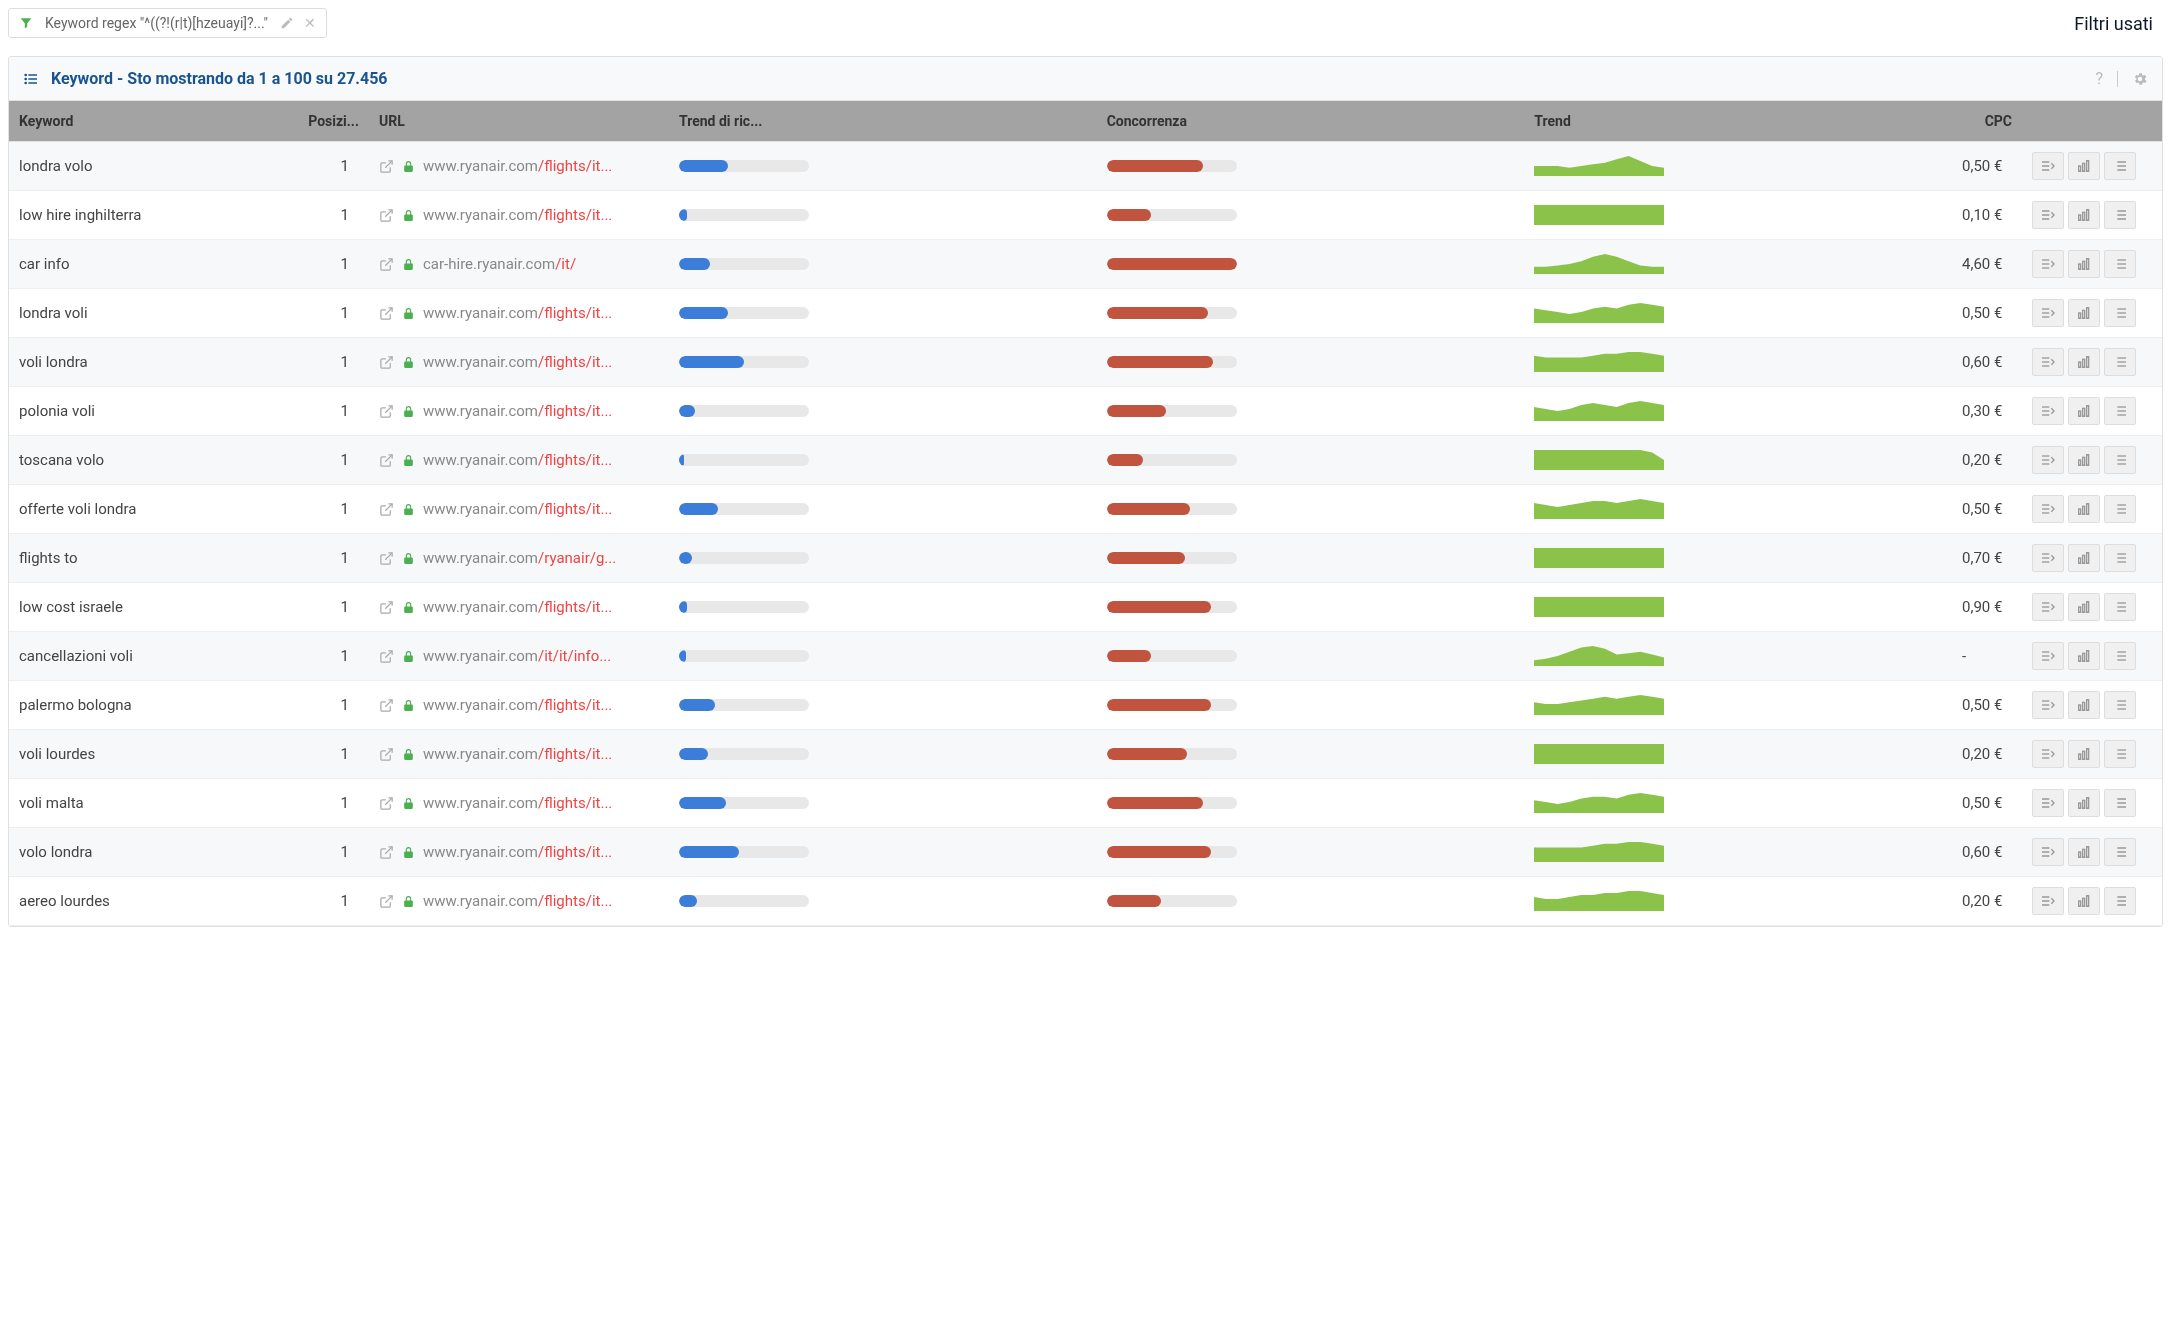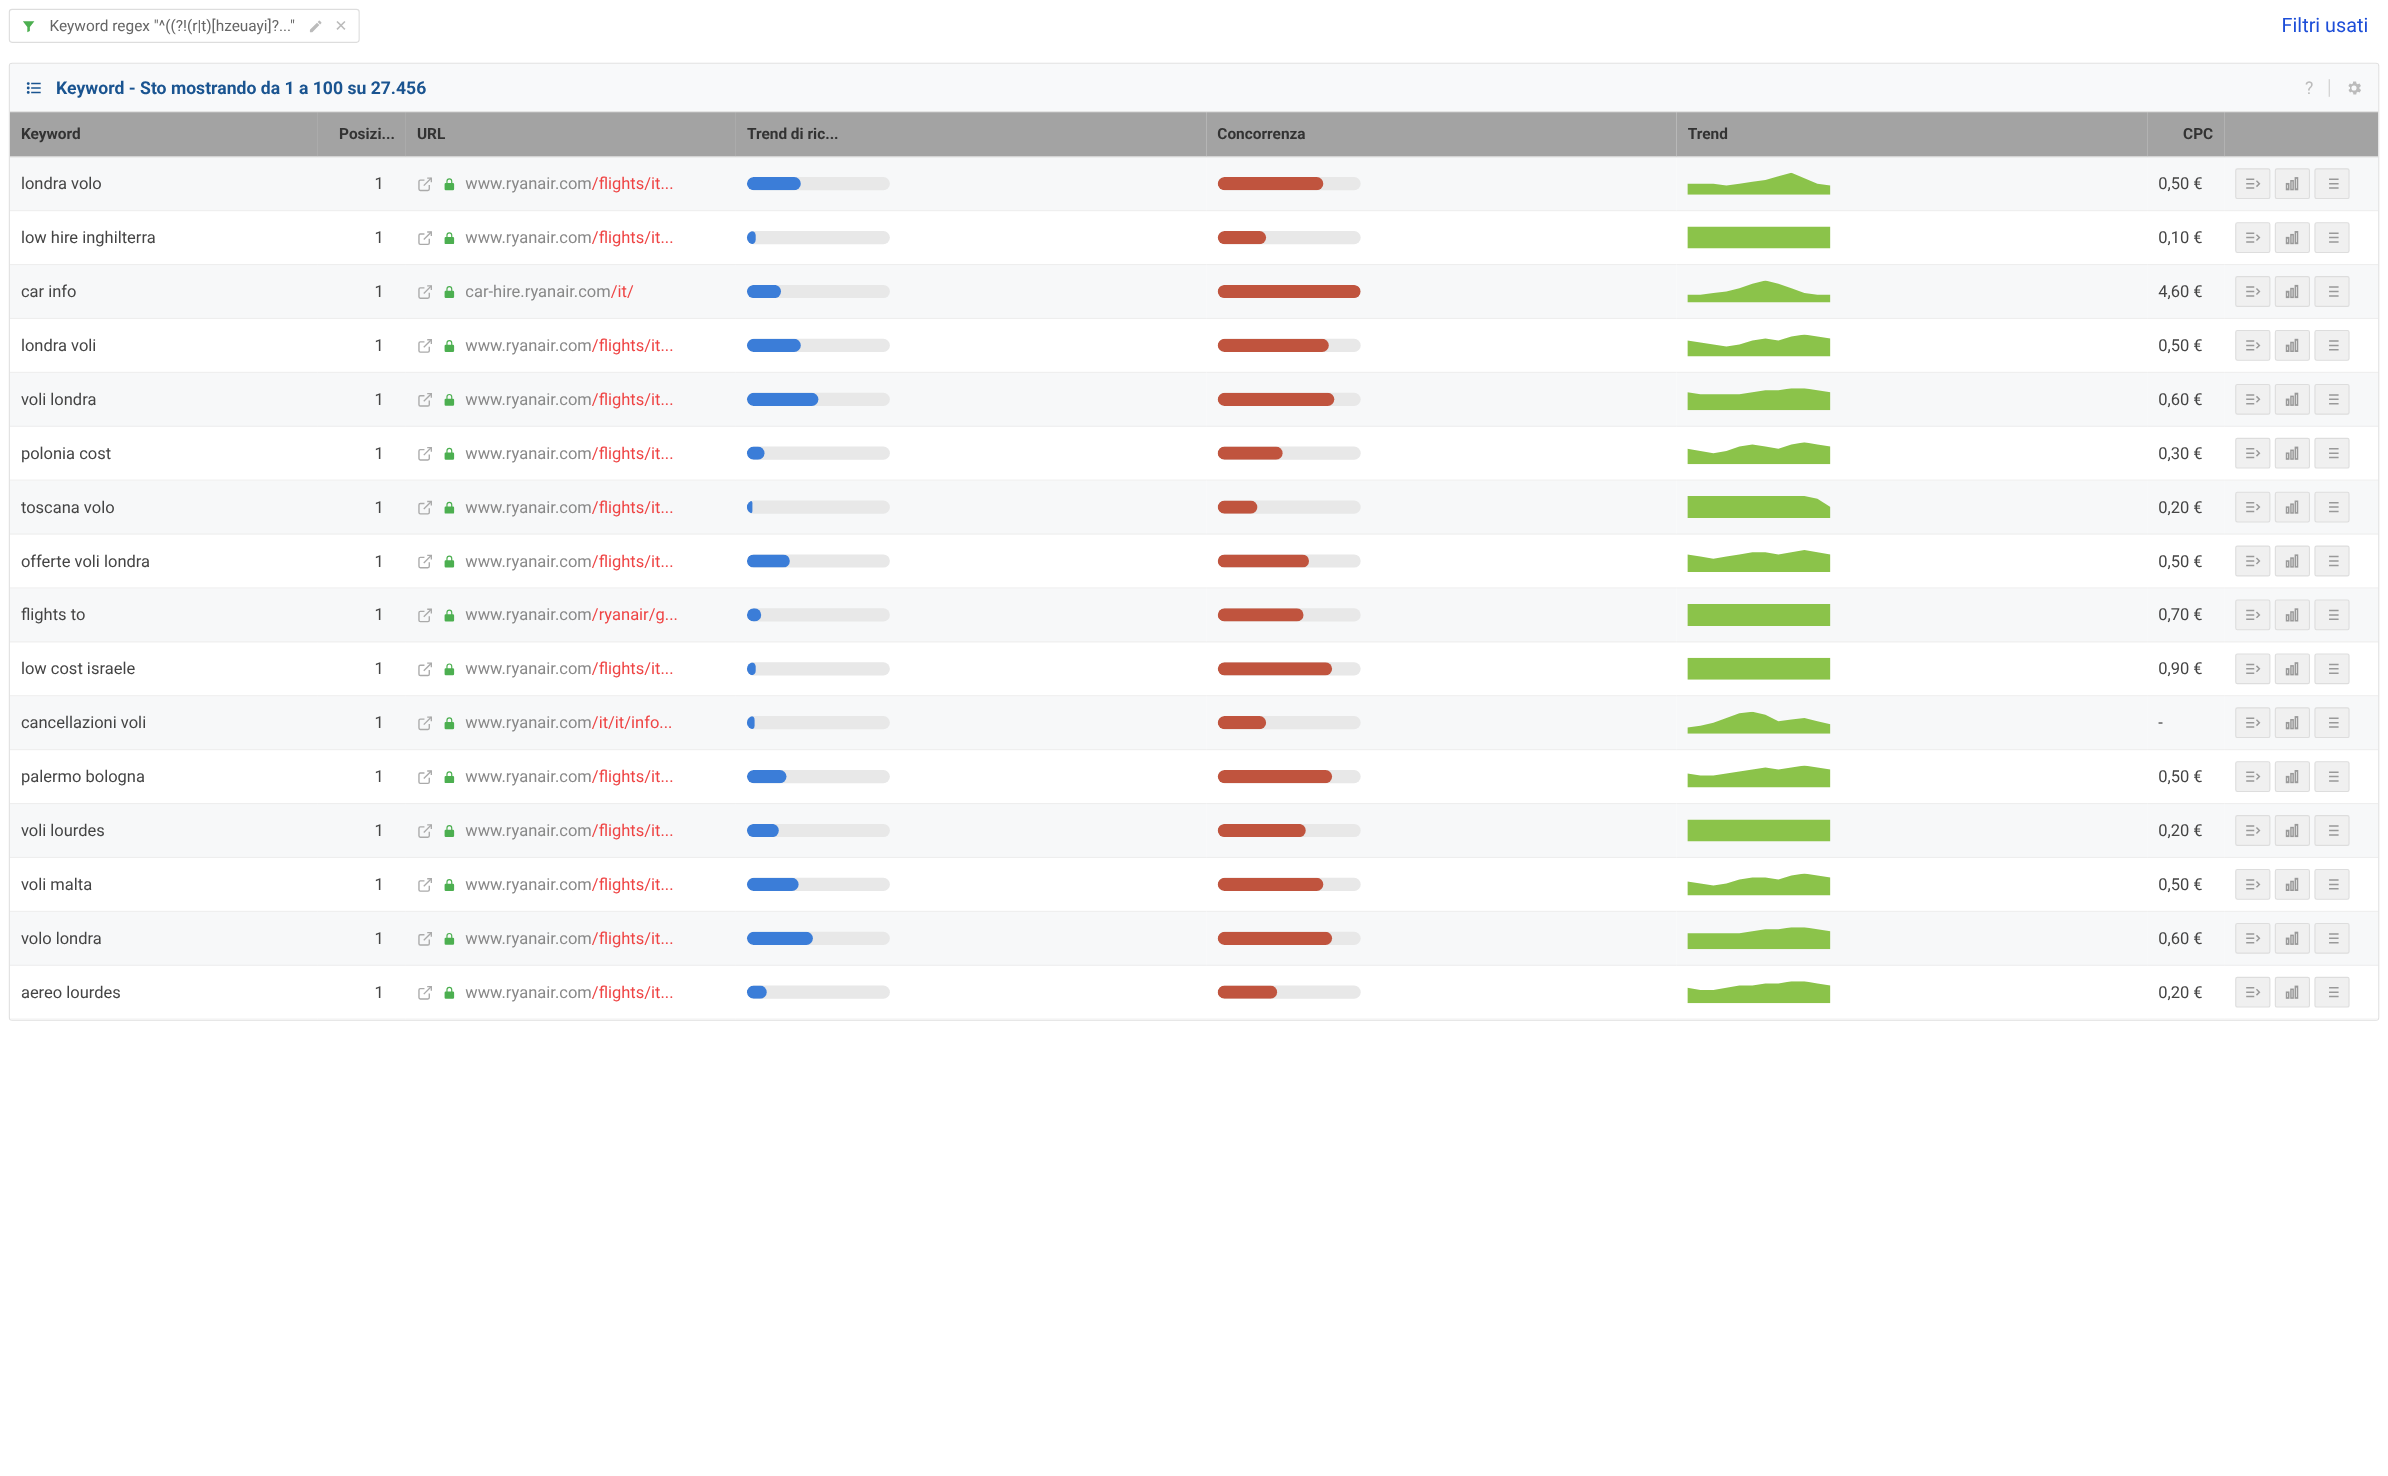--- a/index.html
+++ b/index.html
@@ -3,21 +3,21 @@
 <meta charset="utf-8">
 <style>
 *{box-sizing:border-box;margin:0;padding:0}
 body{font-family:-apple-system,BlinkMacSystemFont,"Segoe UI",Roboto,Arial,sans-serif;font-size:14px;color:#333;background:#fff;padding:8px}
 .top-bar{display:flex;justify-content:space-between;align-items:center;margin-bottom:18px}
 .filter-chip{display:flex;align-items:center;border:1px solid #ddd;border-radius:3px;padding:6px 10px;gap:12px;background:#fff}
 .filter-icon{color:#4caf50;font-size:16px}
 .filter-text{color:#666;font-size:14px}
 .chip-actions{display:flex;gap:10px;align-items:center}
 .chip-btn{color:#bbb;cursor:pointer;font-size:14px}
-.filtri-usati{color:#1d4ed8;font-size:18px;margin-right:10px}
+.filtri-usati{color:#0f172a;font-size:18px;margin-right:10px}
 .panel{border:1px solid #e0e0e0;border-radius:3px;overflow:hidden}
 .panel-header{display:flex;align-items:center;justify-content:space-between;padding:12px 14px;background:#f8f9fa;border-bottom:1px solid #e0e0e0}
 .panel-header-left{display:flex;align-items:center;gap:12px}
 .list-icon{color:#1a5490;font-size:16px}
 .panel-title{color:#1a5490;font-weight:700;font-size:16px}
 .panel-header-right{display:flex;align-items:center;gap:14px;color:#bbb}
 .header-icon{cursor:pointer;font-size:16px}
 .divider{width:1px;height:16px;background:#ccc}
 table{width:100%;border-collapse:collapse}
 thead th{text-align:left;padding:12px 10px;font-weight:700;color:#333;background:#a3a3a3;border-bottom:1px solid #e0e0e0;font-size:14px;white-space:nowrap}
@@ -432,21 +432,21 @@
                   <line x1="8" y1="18" x2="21" y2="18"></line>
                   <line x1="3" y1="6" x2="3.01" y2="6"></line>
                   <line x1="3" y1="12" x2="3.01" y2="12"></line>
                   <line x1="3" y1="18" x2="3.01" y2="18"></line>
                 </svg>
               </div>
             </div>
           </td>
         </tr>
         <tr>
-          <td class="col-keyword">polonia cost</td>
+          <td class="col-keyword">polonia voli</td>
           <td class="col-pos">1</td>
           <td class="col-url">
             <div class="url-cell">
               <span class="ext-icon">
                 <svg width="15" height="15" viewBox="0 0 24 24" fill="none" stroke="#aaa" stroke-width="2">
                   <path d="M18 13v6a2 2 0 01-2 2H5a2 2 0 01-2-2V8a2 2 0 012-2h6"></path>
                   <polyline points="15 3 21 3 21 9"></polyline>
                   <line x1="10" y1="14" x2="21" y2="3"></line>
                 </svg>
               </span>

